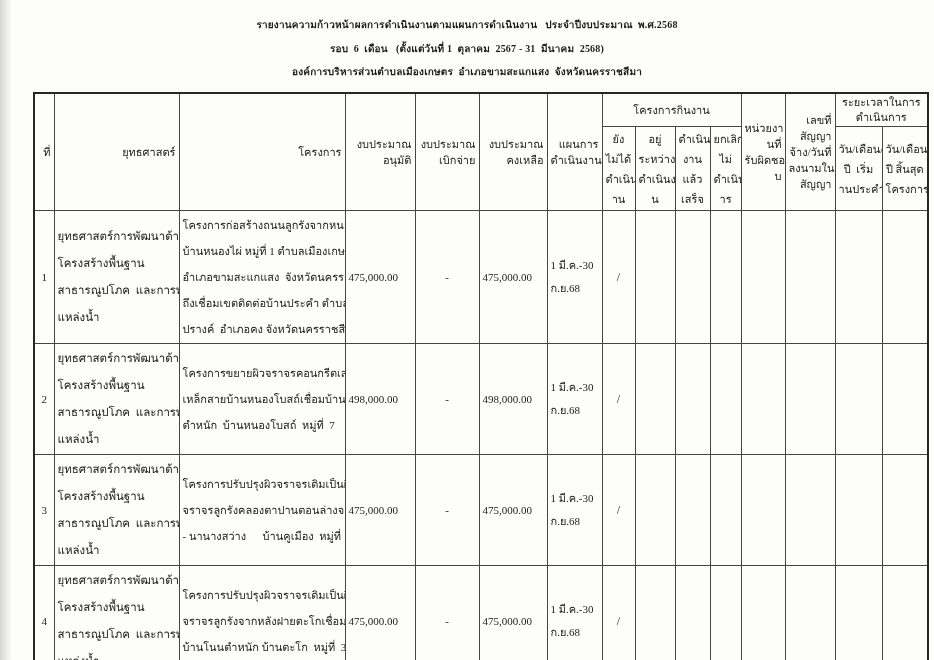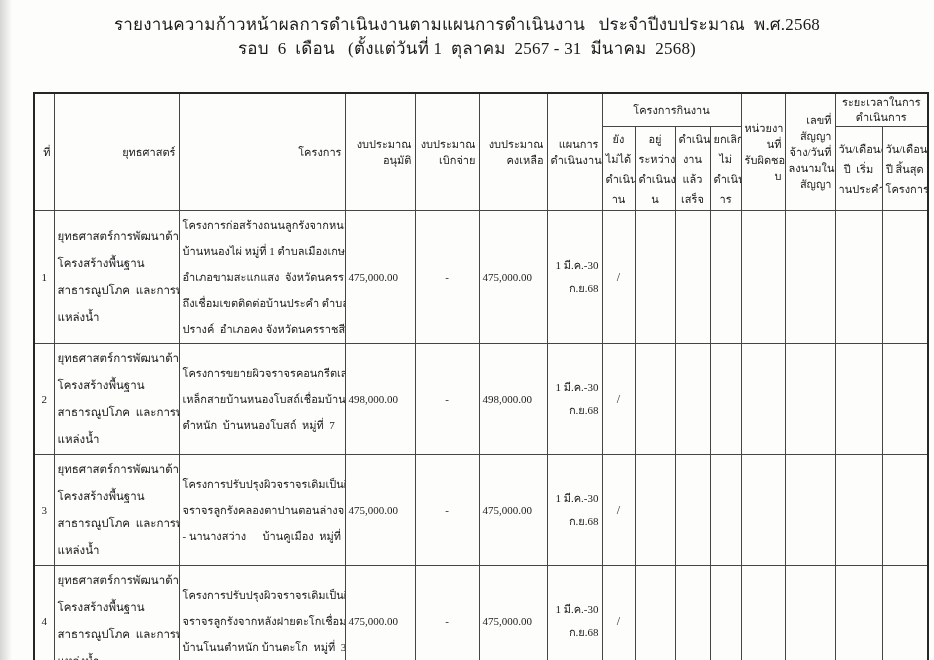--- a/index.html
+++ b/index.html
@@ -24,22 +24,22 @@
     width: 12px;
     background: linear-gradient(90deg, rgba(110,110,110,0.28), rgba(255,255,255,0));
     pointer-events: none;
   }
   .titles {
     position: absolute;
     top: 13px;
     left: 0;
     width: 934px;
     text-align: center;
-    font-weight: normal;
-    font-size: 17px;
+    font-weight: bold;
+    font-size: 10px;
   }
   .title-line {
     white-space: pre;
     line-height: 23.5px;
     letter-spacing: 0.2px;
   }
   table.report {
     position: absolute;
     left: 33px;
     top: 92px;
@@ -67,32 +67,33 @@
   
   tr.r1 { height: 133px; }
   tr.r2 { height: 90px; }
   tr.r3 { height: 83px; }
   tr.r4 { height: 84px; }
   td.c-no       { text-align: center; vertical-align: middle; }
   td.c-strategy { text-align: left; vertical-align: middle; line-height: 27px; font-size: 11.5px; }
   td.c-project  { text-align: left; vertical-align: middle; line-height: 26px; font-size: 11px; }
   td.c-money    { text-align: left; vertical-align: middle; padding-right: 2px; }
   td.c-center   { text-align: center; vertical-align: middle; }
-  td.c-plan     { text-align: right; vertical-align: middle; line-height: 23px; margin-top: 8px; }
+  td.c-plan     { text-align: left; vertical-align: middle; line-height: 23px; margin-top: 8px; }
   td.c-mark     { text-align: center; vertical-align: middle; font-size: 12px; }
 </style>
 </head>
 <body>
 
 <div class="page">
   <div class="scan-edge"></div>
 
   <div class="titles">
     <div class="title-line">รายงานความก้าวหน้าผลการดำเนินงานตามแผนการดำเนินงาน   ประจำปีงบประมาณ  พ.ศ.2568</div>
     <div class="title-line">รอบ  6  เดือน   (ตั้งแต่วันที่ 1  ตุลาคม  2567 - 31  มีนาคม  2568)</div>
+    <div class="title-line">องค์การบริหารส่วนตำบลเมืองเกษตร  อำเภอขามสะแกแสง  จังหวัดนครราชสีมา</div>
   </div>
 
   <table class="report">
     <colgroup>
       <col style="width:20px">
         <col style="width:125px">
         <col style="width:166px">
       <col style="width:70px">
         <col style="width:64px">
         <col style="width:68px">

